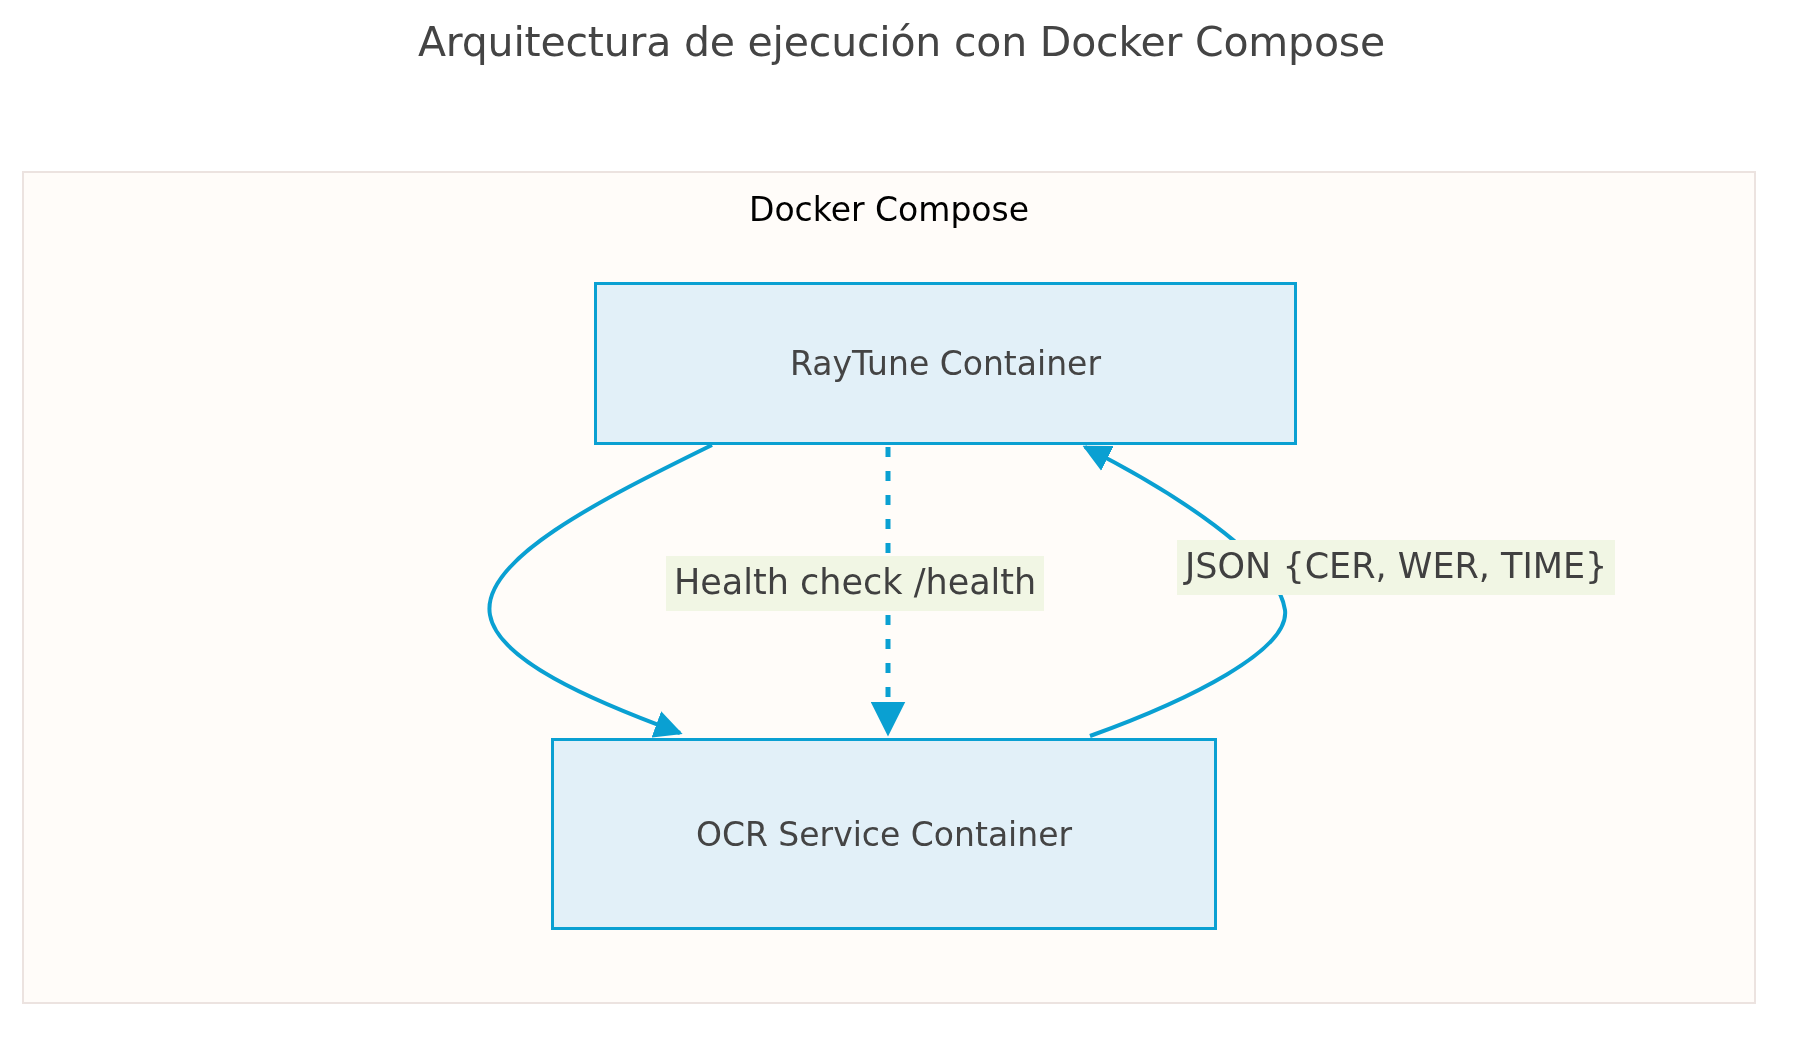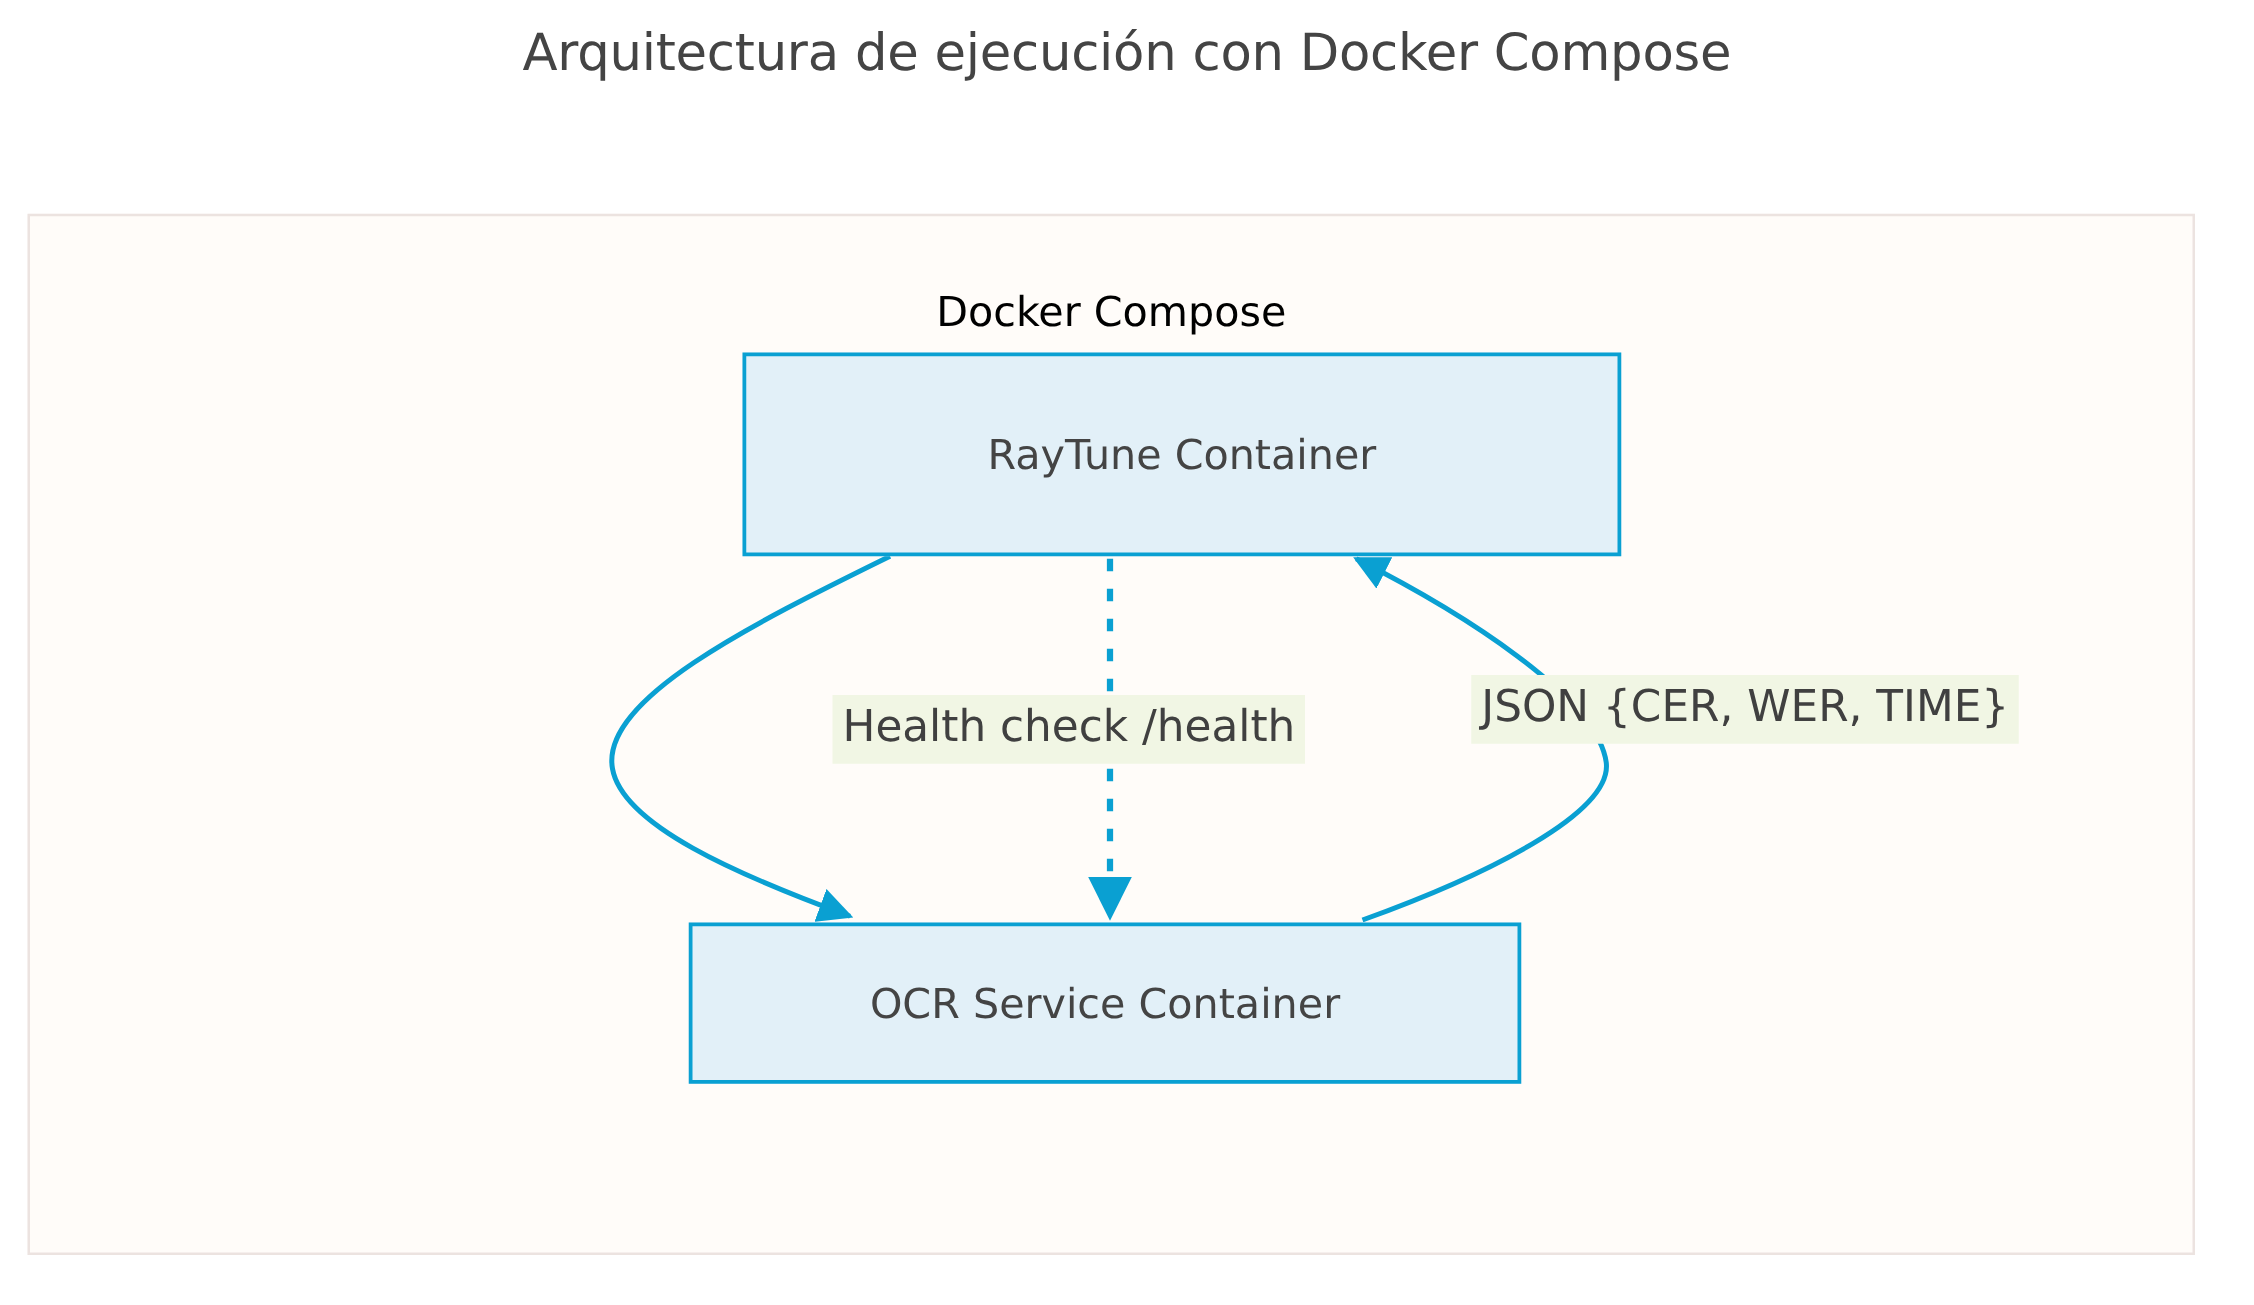--- a/index.html
+++ b/index.html
@@ -47,21 +47,20 @@
   }
   .subgraph-label {
     position: absolute;
     top: 17px;
     left: 0;
     width: 100%;
     text-align: center;
     font-size: 33px;
     color: #000000;
     white-space: nowrap;
-    margin-top: 40px;
   }
 
   
   #edge-layer {
     position: absolute;
     left: 0;
     top: 0;
     width: 1803px;
     height: 1044px;
     pointer-events: none;
@@ -83,21 +82,21 @@
   #node-raytune {
     left: 594px;
     top: 282px;
     width: 703px;
     height: 163px;
   }
   #node-ocr {
     left: 551px;
     top: 738px;
     width: 666px;
-    height: 129px;
+    height: 192px;
   }
 
   
   .edge-label {
     position: absolute;
     background: #f1f6e4;
     color: #404040;
     font-size: 35px;
     line-height: 1.0;
     padding: 9px 8px 11px 8px;

